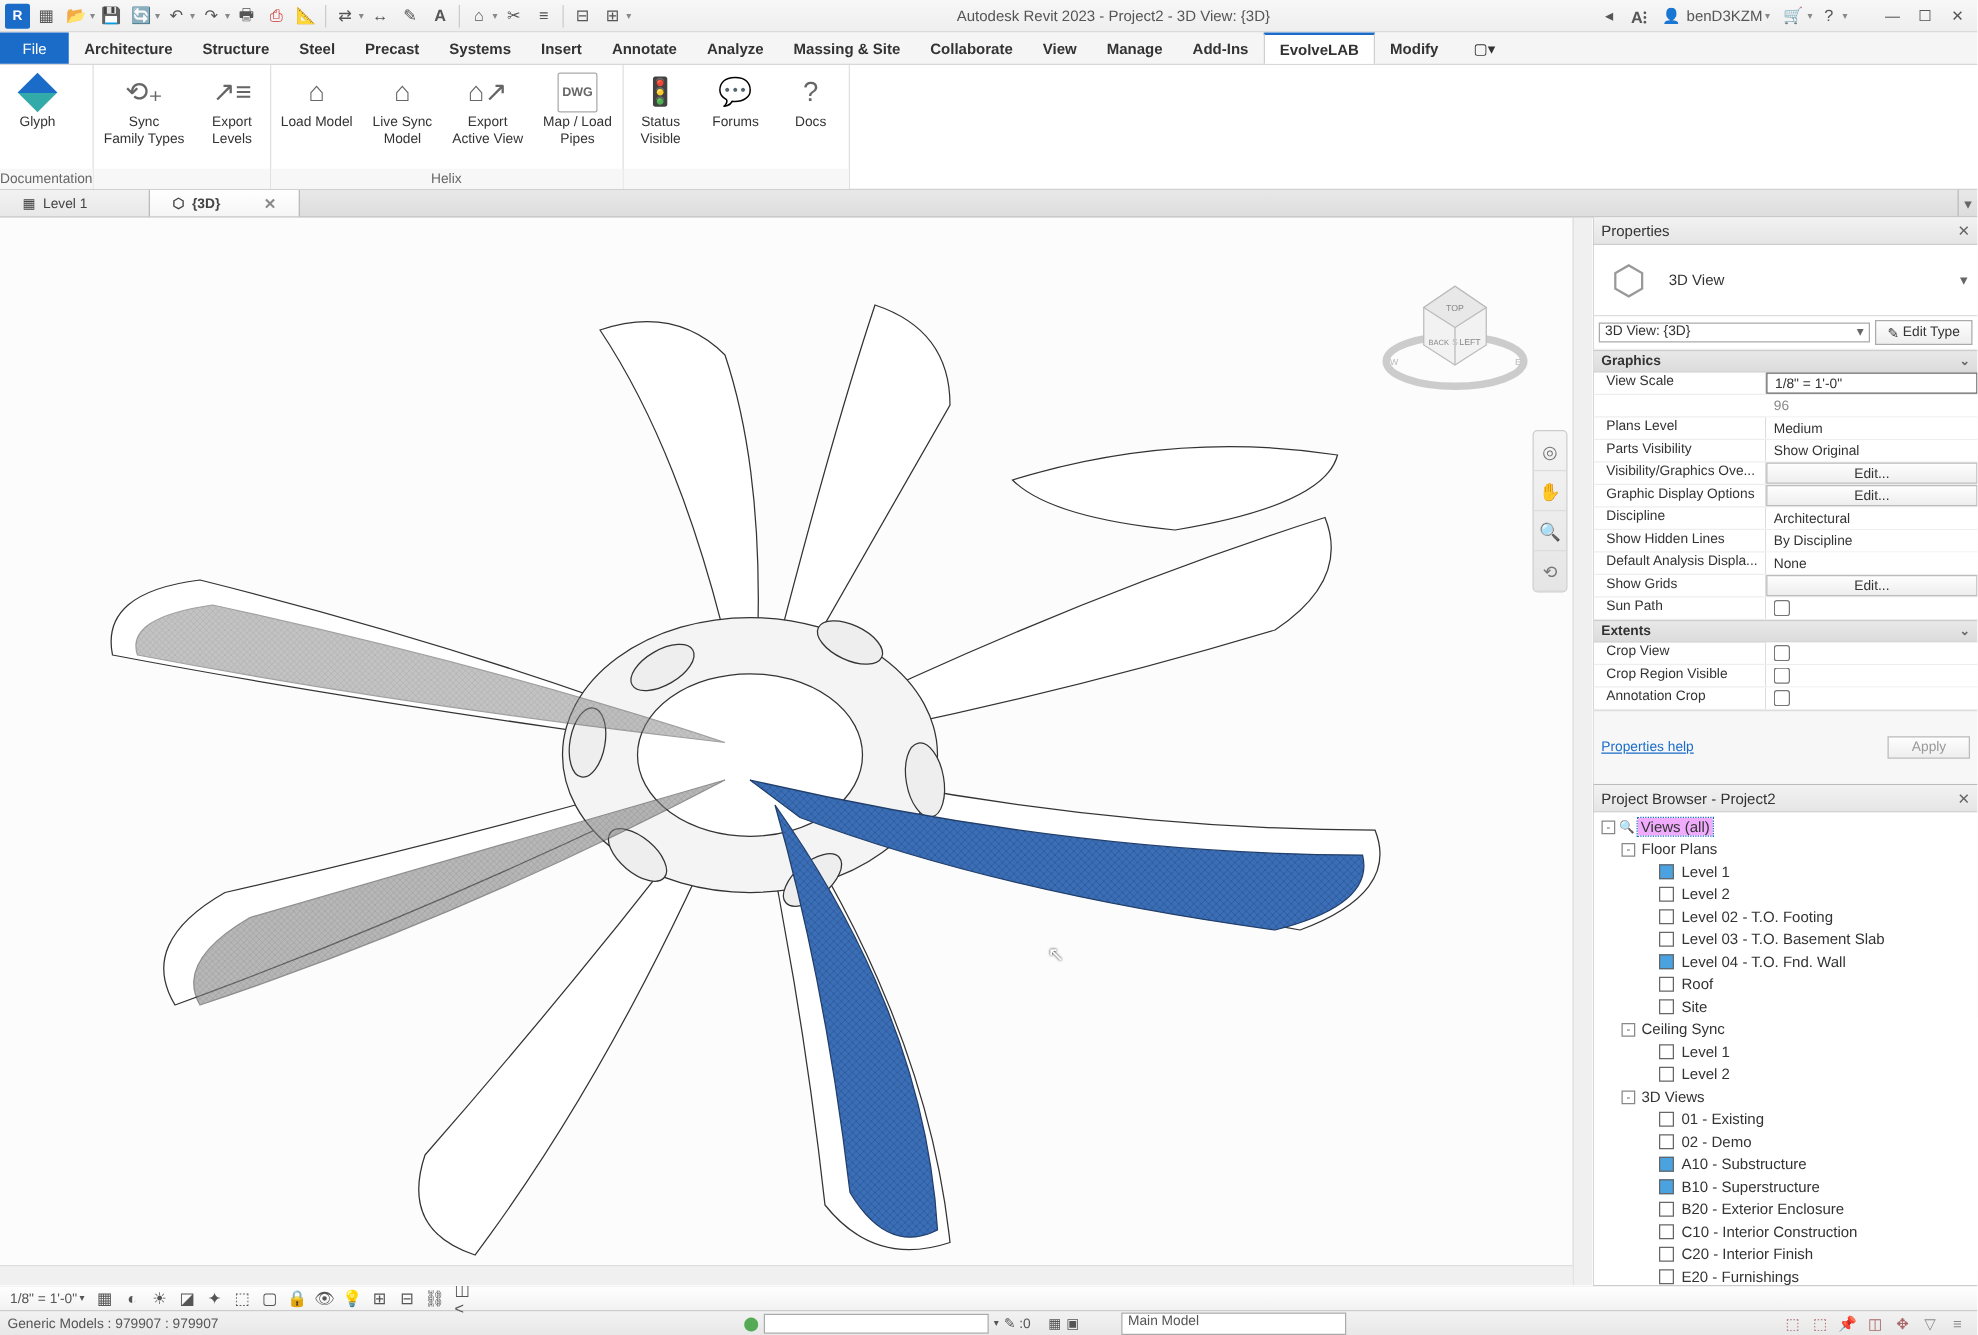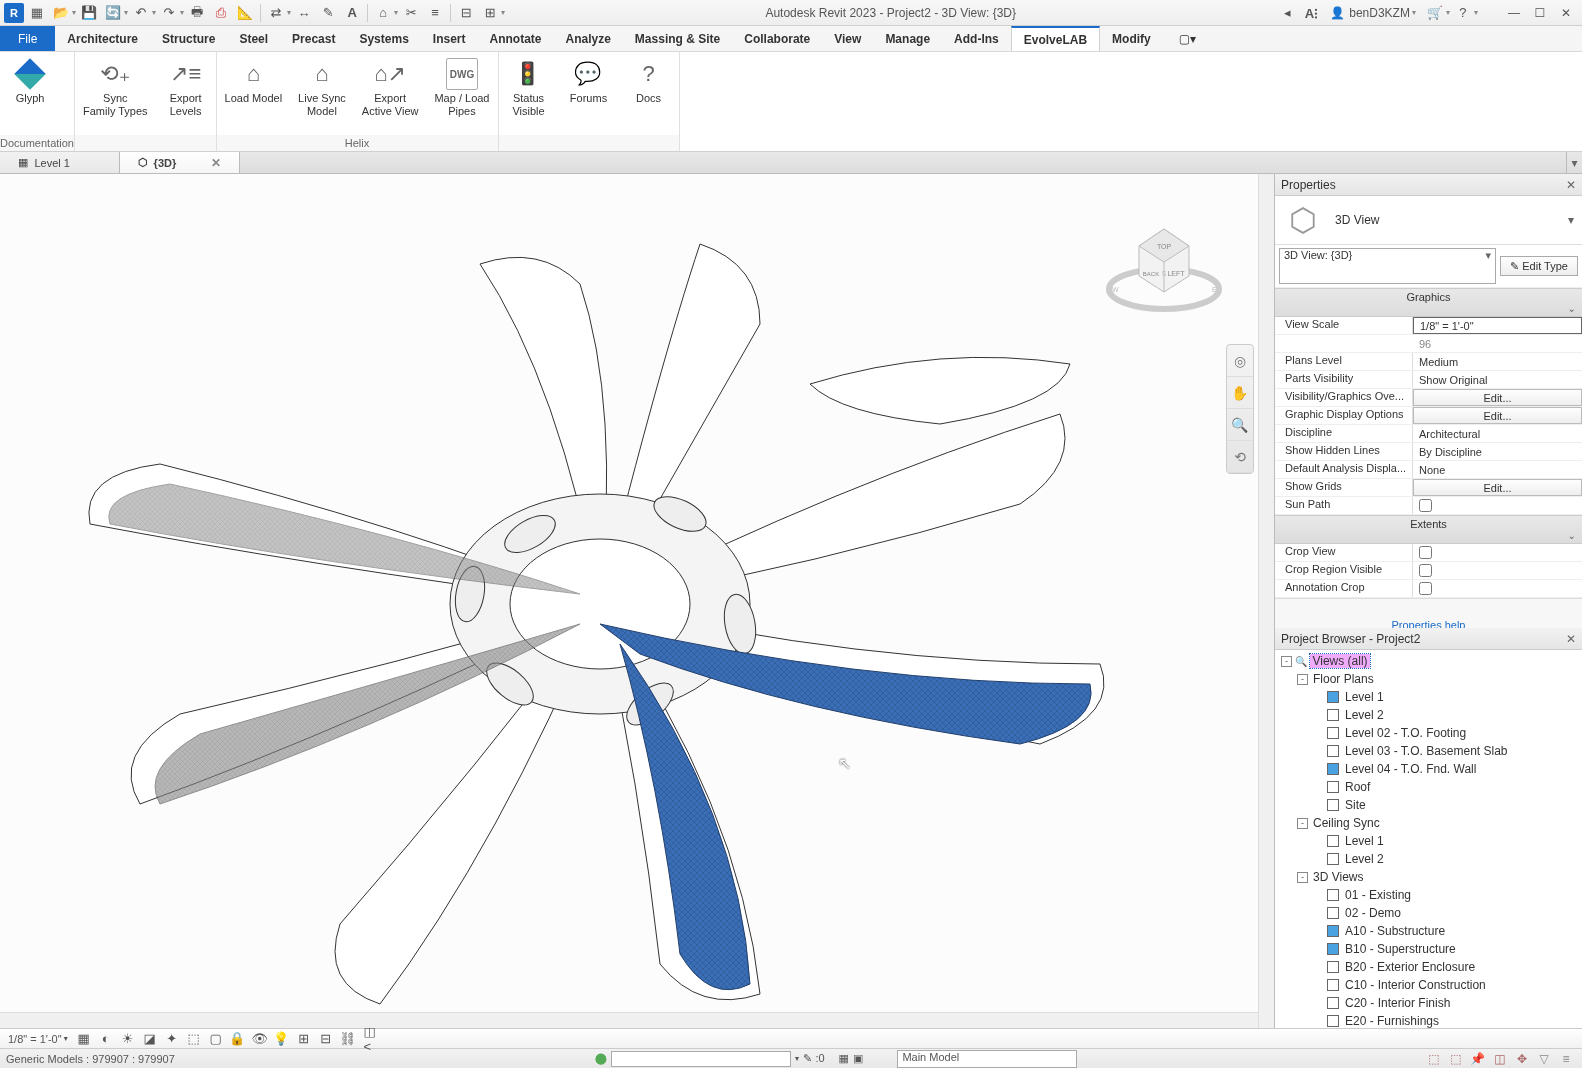--- a/index.html
+++ b/index.html
@@ -58,31 +58,31 @@
 .panels { width: 308px; background: #f0f0f0; border-left: 1px solid #bbb; display: flex; flex-direction: column; }
 .panel-header { height: 22px; background: linear-gradient(#f2f2f2,#e5e5e5); border-bottom: 1px solid #ccc; display: flex; align-items: center; padding: 0 6px; font-size: 12px; color: #333; }
 .panel-header .x { margin-left: auto; color: #666; cursor: default; }
 
 
 .props { background: #fff; display: flex; flex-direction: column; height: 432px; border-bottom: 1px solid #bbb; }
 .props .type-sel { height: 58px; display: flex; align-items: center; padding: 4px 8px; gap: 12px; border-bottom: 1px solid #ddd; }
 .props .type-sel .cube-icon { width: 40px; height: 40px; color: #999; display:flex; align-items:center; justify-content:center; font-size: 32px; }
 .props .type-sel .drop-arrow { margin-left: auto; color: #666; }
 .props .inst-row { display: flex; padding: 3px 4px; gap: 4px; border-bottom: 1px solid #eee; align-items:center; }
-.props .inst-row select, .props .inst-row .combo { flex: 1; font-size: 11px; height: 36px; border: 1px solid #aaa; background: #fff; padding: 0 4px; }
+.props .inst-row select, .props .inst-row .combo { flex: 1; font-size: 11px; height: 16px; border: 1px solid #aaa; background: #fff; padding: 0 4px; }
 .props .inst-row .edit-type { width: 78px; font-size: 11px; height: 20px; border: 1px solid #aaa; background: linear-gradient(#fefefe,#eee); display:flex; align-items:center; justify-content:center; gap:3px; }
-.props .section-hdr { background: linear-gradient(#e8e8e8,#dcdcdc); padding: 2px 6px; font-weight: normal; font-size: 11px; display: flex; align-items: center; border-top: 1px solid #ccc; border-bottom: 1px solid #ccc; flex-direction: column; }
+.props .section-hdr { background: linear-gradient(#e8e8e8,#dcdcdc); padding: 2px 6px; font-weight: bold; font-size: 11px; display: flex; align-items: center; border-top: 1px solid #ccc; border-bottom: 1px solid #ccc; }
 .props .section-hdr .chev { margin-left: auto; font-size: 10px; color: #666; }
 .props .prop-row { display: flex; font-size: 11px; border-bottom: 1px solid #eee; height: 18px; }
 .props .prop-row .k { width: 138px; padding: 1px 0 1px 10px; color: #333; overflow: hidden; white-space: nowrap; text-overflow: ellipsis; border-right: 1px solid #ddd; }
 .props .prop-row.indent .k { padding-left: 34px; color: #888; margin-top: 36px; }
 .props .prop-row .v { flex: 1; padding: 1px 6px; display: flex; align-items: center; background: #fff; }
 .props .prop-row .v.btn { background: linear-gradient(#fefefe,#eee); border: 1px solid #bbb; justify-content: center; margin: 0; }
 .props .prop-row .v input[type=checkbox] { margin: 0; }
-.props .footer { margin-top: auto; display: flex; align-items: center; padding: 20px 6px; border-top: 1px solid #ddd; background: #f7f7f7; flex-direction: column; }
+.props .footer { margin-top: auto; display: flex; align-items: center; padding: 20px 6px; border-top: 1px solid #ddd; background: #f7f7f7; }
 .props .footer a { color: #1a6cc8; text-decoration: underline; font-size: 11px; }
 .props .footer .apply { margin-left: auto; padding: 2px 18px; border: 1px solid #bbb; background: linear-gradient(#fefefe,#eee); color: #999; font-size: 11px; }
 
 
 .browser { flex: 1; background: #fff; overflow: hidden; display: flex; flex-direction: column; }
 .tree { flex: 1; overflow: auto; padding: 2px; font-size: 12px; }
 .tree-node { display: flex; align-items: center; height: 18px; white-space: nowrap; }
 .tree-node .tw { width: 11px; height: 11px; border: 1px solid #888; display: inline-flex; align-items: center; justify-content: center; font-size: 9px; line-height: 1; margin-right: 3px; color: #555; background: #fff; }
 .tree-node .sp { display: inline-block; }
 .tree-node .box { width: 12px; height: 12px; border: 1px solid #666; margin-right: 4px; display: inline-block; }

